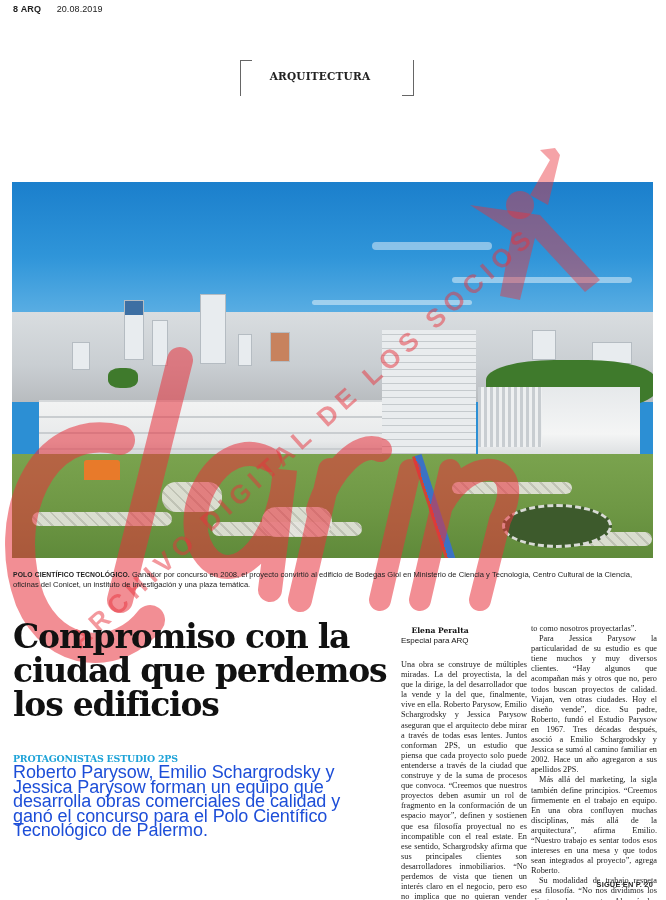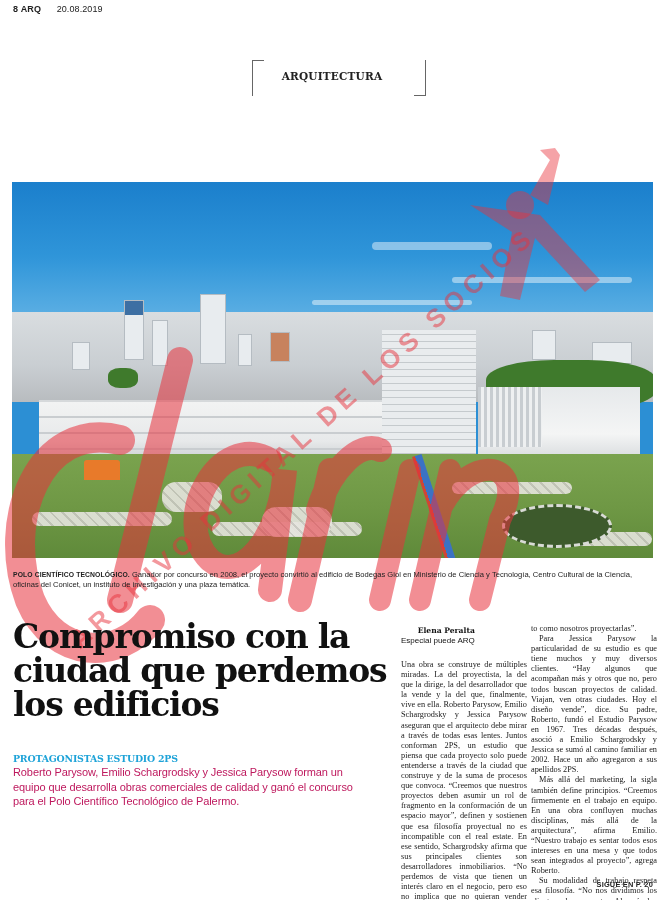--- a/index.html
+++ b/index.html
@@ -3,21 +3,21 @@
 <meta charset="utf-8">
 <style>
   * { margin: 0; padding: 0; box-sizing: border-box; }
   html, body { width: 666px; height: 900px; background: #ffffff; overflow: hidden; }
   body { position: relative; font-family: "Liberation Sans", sans-serif; color: #1a1a1a; }
 
   .folio { position: absolute; left: 13px; top: 4px; font-size: 9px; letter-spacing: 0.1px; color: #222; }
   .folio .num, .folio .sec { font-weight: bold; }
   .folio .date { margin-left: 13px; }
 
-  .section-tag { position: absolute; left: 252px; top: 60px; width: 160px; height: 36px; }
+  .section-tag { position: absolute; left: 240px; top: 60px; width: 160px; height: 36px; }
   .section-tag .corner-tl { position: absolute; left: 0; top: 0; width: 12px; height: 36px; border-left: 1px solid #666; border-top: 1px solid #666; }
   .section-tag .corner-br { position: absolute; right: -14px; top: 0; width: 12px; height: 36px; border-right: 1px solid #666; border-bottom: 1px solid #666; }
   .section-tag .label { position: absolute; left: 0; right: 0; top: 10px; text-align: center; font-family: "DejaVu Serif", serif; font-weight: bold; font-size: 10.5px; color: #222; letter-spacing: 0.2px; }
 
   .photo { position: absolute; left: 12px; top: 182px; width: 641px; height: 376px; overflow: hidden; background: #2c8fd4; }
   .photo .sky { position: absolute; left: 0; top: 0; width: 100%; height: 165px; background: linear-gradient(180deg, #1b7fcc 0%, #2f95d9 45%, #5aaee3 80%, #8cc6ea 100%); }
   .photo .cloud { position: absolute; height: 8px; border-radius: 8px; background: rgba(255,255,255,0.45); }
   .photo .city { position: absolute; left: 0; top: 130px; width: 100%; height: 90px; background: linear-gradient(180deg, #d9dde0 0%, #c9ced2 60%, #b8bcbf 100%); }
   .photo .tower { position: absolute; background: #e8ecef; border: 1px solid #b5bcc2; }
   .photo .tower.blue { background: linear-gradient(180deg, #3d6fa3 0 25%, #e8ecef 25%); }
@@ -35,21 +35,21 @@
   .photo .pavilion { position: absolute; left: 72px; top: 278px; width: 36px; height: 20px; background: #e87a2a; border-radius: 3px 3px 0 0; }
 
   .watermark { position: absolute; left: 0; top: 0; width: 666px; height: 900px; pointer-events: none; }
 
   .caption { position: absolute; left: 13px; top: 570px; width: 640px; font-size: 7.6px; line-height: 10.3px; color: #222; }
   .caption .lead { font-weight: bold; font-size: 6.8px; letter-spacing: 0.1px; }
 
   .headline { position: absolute; left: 13px; top: 620px; width: 380px; font-family: "DejaVu Serif", serif; font-weight: bold; font-size: 33px; line-height: 34px; letter-spacing: -1.2px; color: #111; }
 
   .kicker { position: absolute; left: 13px; top: 753px; font-family: "DejaVu Serif", serif; font-weight: bold; font-size: 9.4px; color: #1ea3d8; letter-spacing: -0.2px; }
-  .deck { position: absolute; left: 13px; top: 765px; width: 360px; font-size: 11px; line-height: 14.6px; color: #be185d; letter-spacing: -0.1px; }
+  .deck { position: absolute; left: 13px; top: 765px; width: 360px; font-size: 18px; line-height: 14.6px; color: #1d4ed8; letter-spacing: -0.1px; }
 
   .byline { position: absolute; left: 401px; top: 626px; font-size: 8px; line-height: 9.5px; color: #111; }
   .byline .author { font-family: "DejaVu Serif", serif; font-weight: bold; font-size: 7.6px; text-align: right; }
 
   .col { position: absolute; top: 660px; width: 126px; font-family: "Liberation Serif", serif; font-size: 8.3px; line-height: 10.1px; color: #1a1a1a; text-align: justify; }
   .col p { text-indent: 0; }
   .col p.indent { text-indent: 8px; }
   .col-1 { left: 401px; top: 660px; }
   .col-2 { left: 531px; top: 624px; }
   .jump { position: absolute; right: 13px; top: 880px; font-size: 7.4px; font-weight: bold; color: #222; letter-spacing: 0.2px; }
@@ -135,21 +135,21 @@
   <span class="lead">POLO CIENTÍFICO TECNOLÓGICO.</span><span> Ganador por concurso en 2008, el proyecto convirtió al edificio de Bodegas Giol en Ministerio de Ciencia y Tecnología, Centro Cultural de la Ciencia, oficinas del Conicet, un instituto de investigación y una plaza temática.</span>
 </div>
 
 <h1 class="headline">Compromiso con la ciudad que perdemos los edificios</h1>
 
 <div class="kicker">PROTAGONISTAS ESTUDIO 2PS</div>
 <p class="deck">Roberto Parysow, Emilio Schargrodsky y Jessica Parysow forman un equipo que desarrolla obras comerciales de calidad y ganó el concurso para el Polo Científico Tecnológico de Palermo.</p>
 
 <div class="byline">
   <div class="author">Elena Peralta</div>
-  <div>Especial puede ARQ</div>
+  <div>Especial para ARQ</div>
 </div>
 
 <div class="col col-1">
   <p>Una obra se construye de múltiples miradas. La del proyectista, la del que la dirige, la del desarrollador que la vende y la del que, finalmente, vive en ella. Roberto Parysow, Emilio Schargrodsky y Jessica Parysow aseguran que el arquitecto debe mirar a través de todas esas lentes. Juntos conforman 2PS, un estudio que piensa que cada proyecto solo puede entenderse a través de la ciudad que construye y de la suma de procesos que convoca. “Creemos que nuestros proyectos deben asumir un rol de fragmento en la conformación de un espacio mayor”, definen y sostienen que esa filosofía proyectual no es incompatible con el real estate. En ese sentido, Schargrodsky afirma que sus principales clientes son desarrolladores inmobiliarios. “No perdemos de vista que tienen un interés claro en el negocio, pero eso no implica que no quieran vender ‘buenas obras’ tan-</p>
 </div>
 <div class="col col-2">
   <p>to como nosotros proyectarlas”.</p>
   <p class="indent">Para Jessica Parysow la particularidad de su estudio es que tiene muchos y muy diversos clientes. “Hay algunos que acompañan más y otros que no, pero todos buscan proyectos de calidad. Viajan, ven otras ciudades. Hoy el diseño vende”, dice. Su padre, Roberto, fundó el Estudio Parysow en 1967. Tres décadas después, asoció a Emilio Schargrodsky y Jessica se sumó al camino familiar en 2002. Hace un año agregaron a sus apellidos 2PS.</p>
   <p class="indent">Más allá del marketing, la sigla también define principios. “Creemos firmemente en el trabajo en equipo. En una obra confluyen muchas disciplinas, más allá de la arquitectura”, afirma Emilio. “Nuestro trabajo es sentar todos esos intereses en una mesa y que todos sean integrados al proyecto”, agrega Roberto.</p>
   <p class="indent">Su modalidad de trabajo respeta esa filosofía. “No nos dividimos los clientes y los proyectos. Al revés, los tres intervenimos en cada obra que encaramos”, explica Emilio. Afirman</p>

